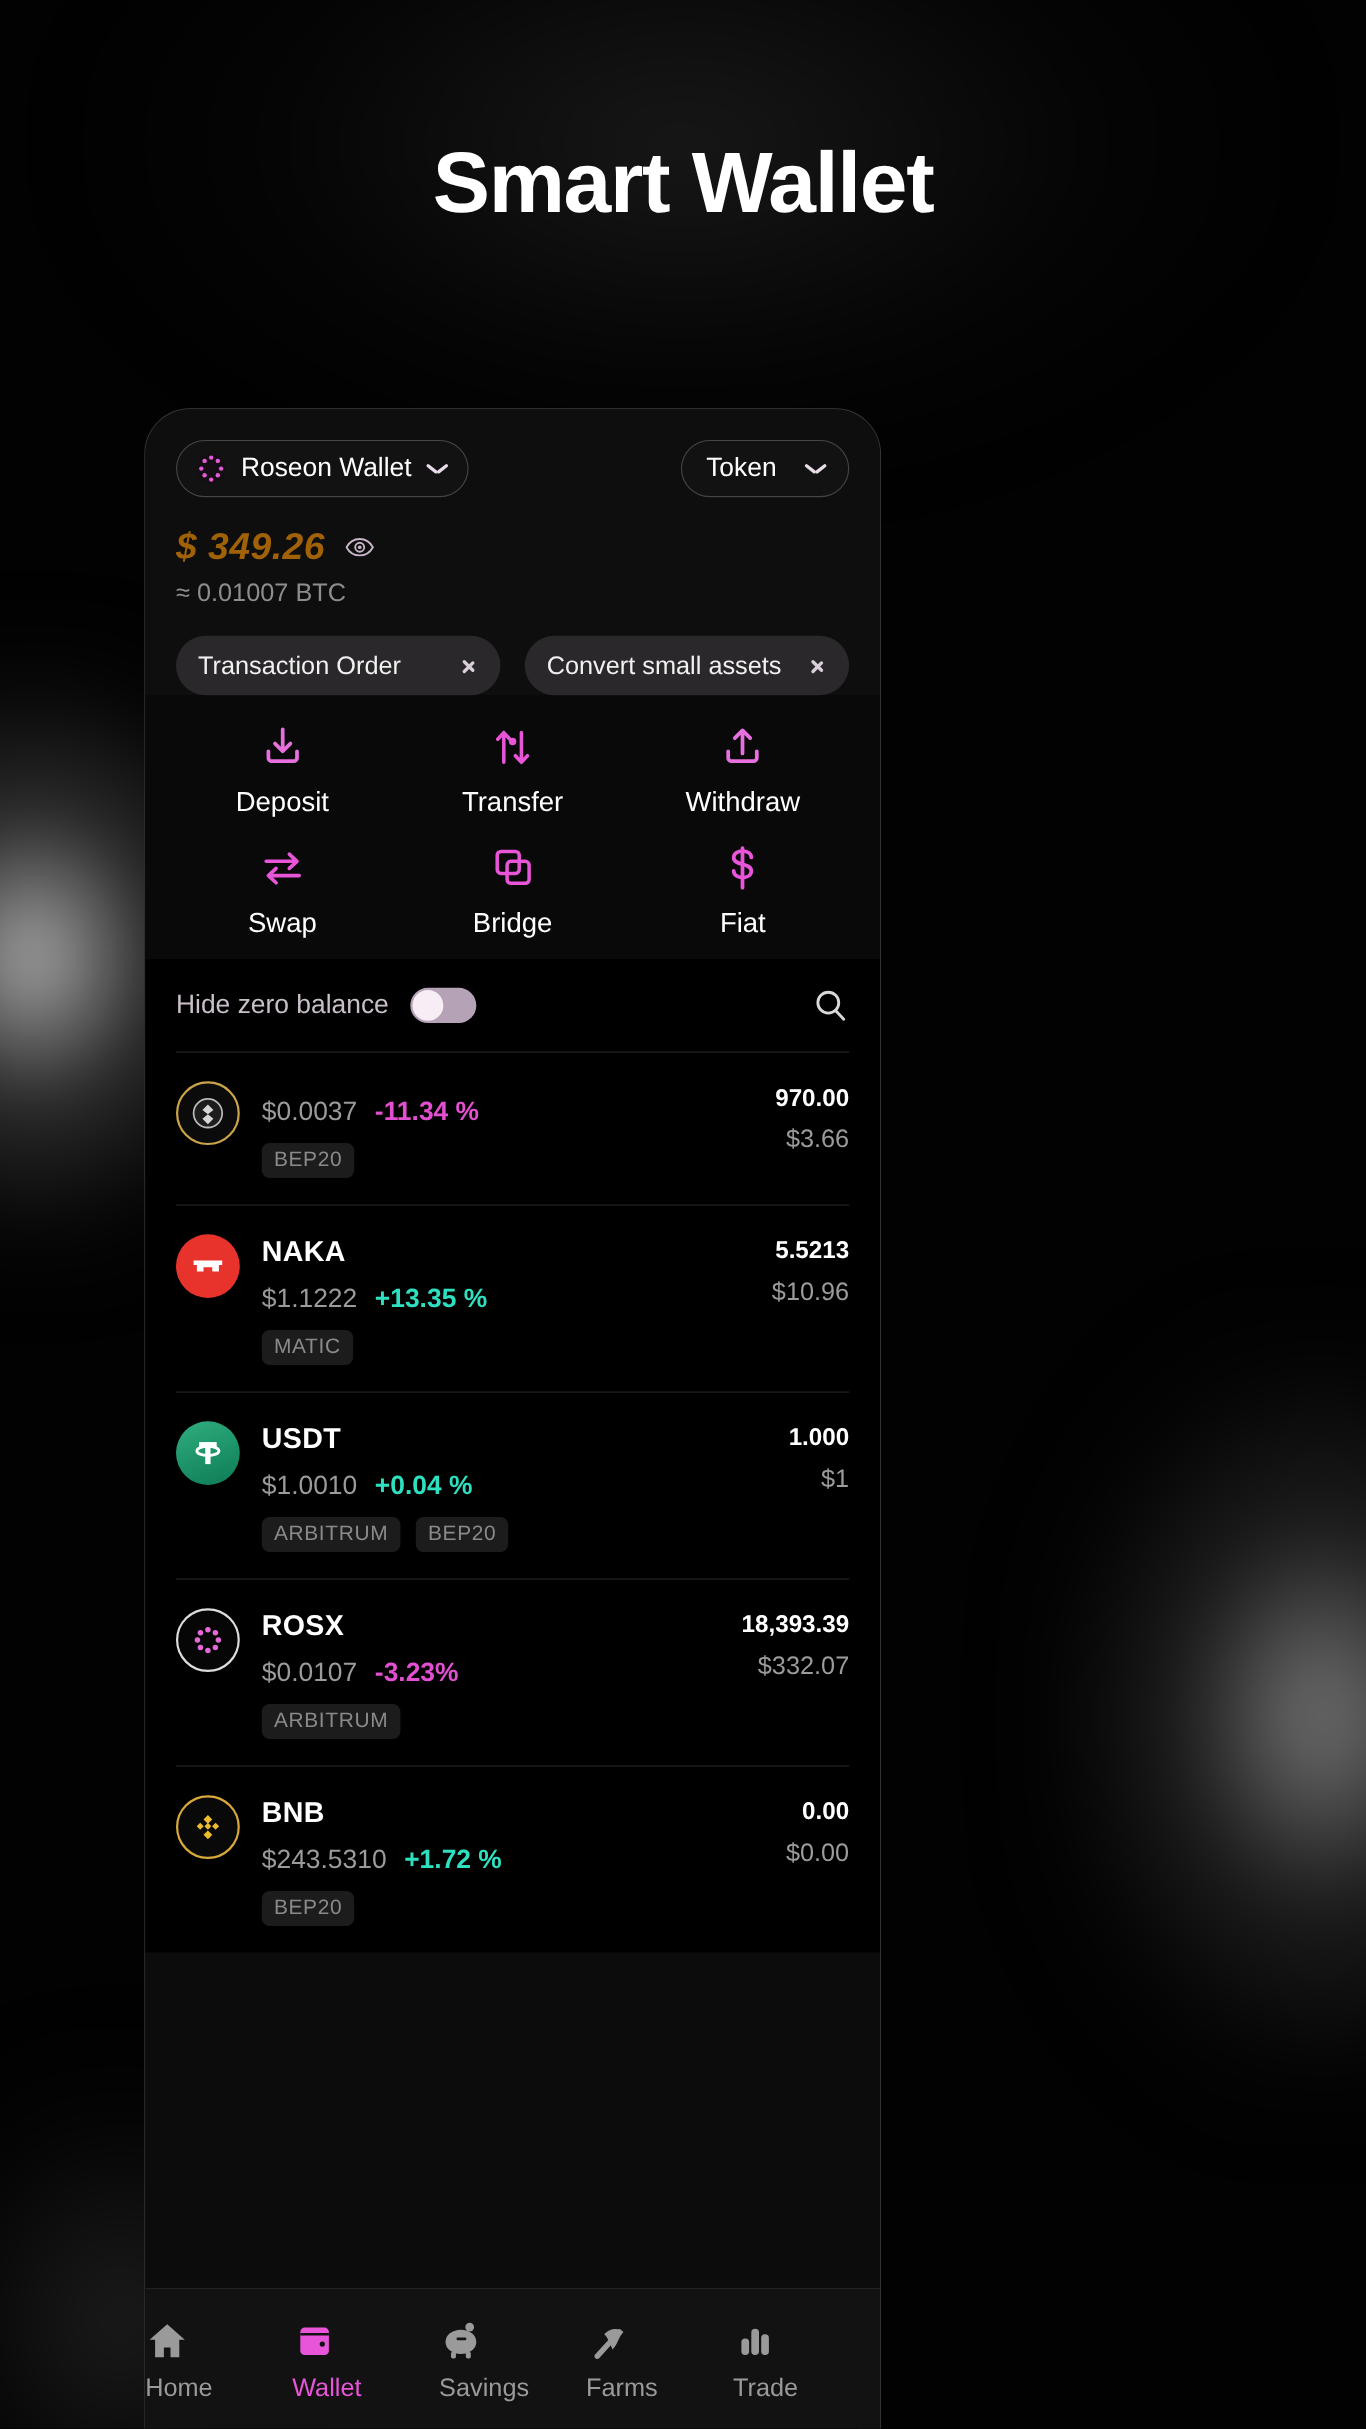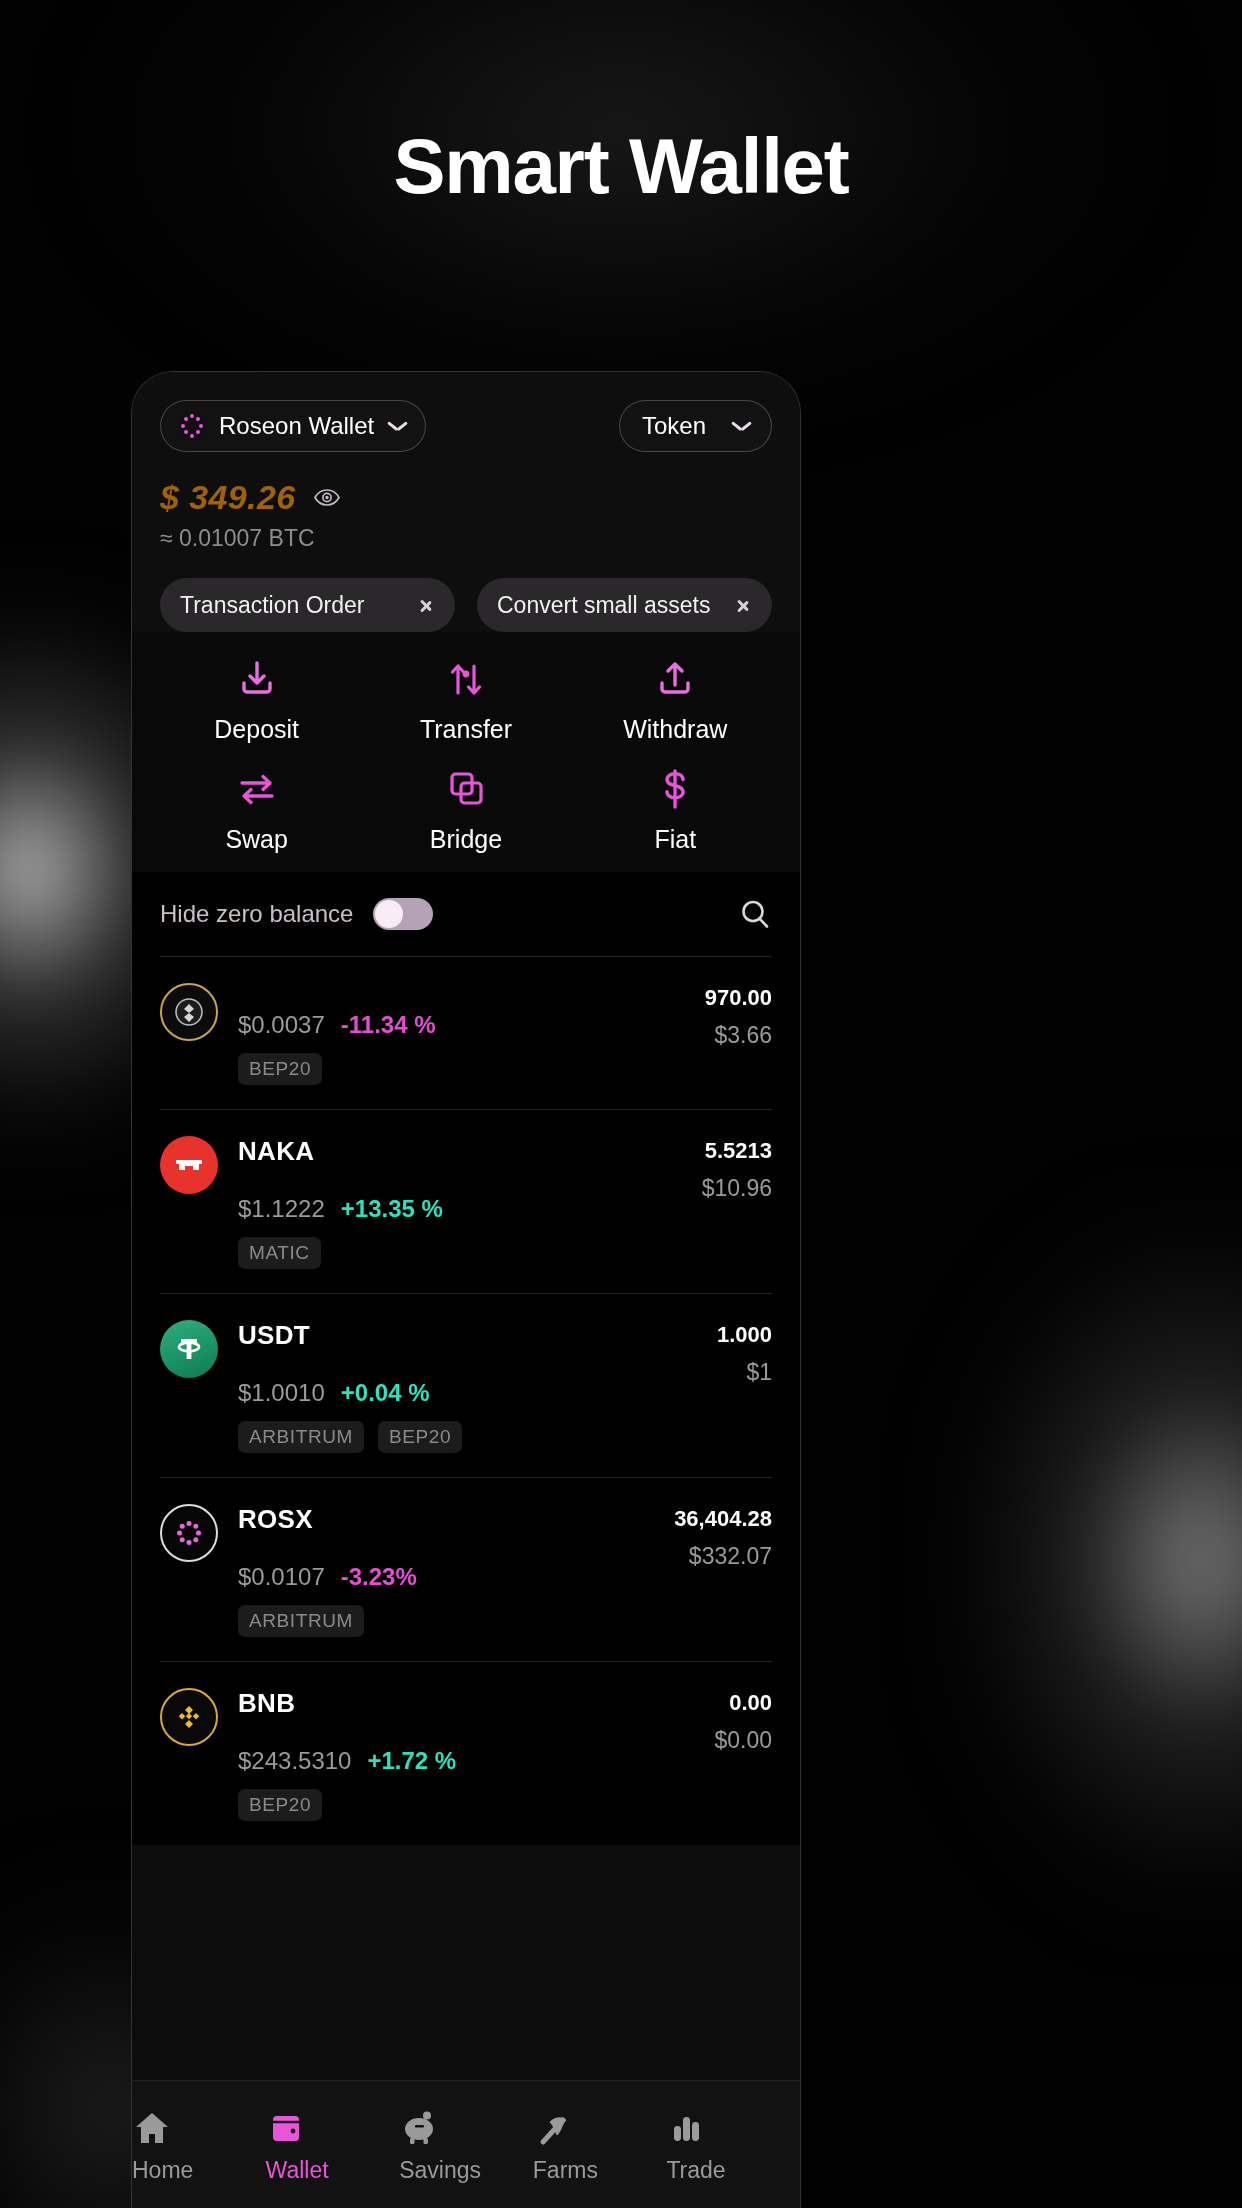--- a/index.html
+++ b/index.html
@@ -148,21 +148,21 @@
     display:flex; gap:20px; padding:26px 0 24px 0;
     border-top:1px solid #262626;
   }
   .row:first-of-type { border-top:1px solid #262626; }
   .coin {
     width:58px; height:58px; border-radius:50%; flex:none;
     position:relative; overflow:hidden;
   }
   .row-mid { flex:1; min-width:0; }
   .row-sym { color:#fff; font-size:26px; font-weight:700; letter-spacing:.3px; }
-  .row-price-line { display:flex; align-items:baseline; gap:16px; margin-top:28px; }
+  .row-price-line { display:flex; align-items:baseline; gap:16px; margin-top:14px; }
   .row-price { color:#9b9b9b; font-size:24px; }
   .row-chg { font-size:24px; font-weight:700; }
   .chg-up { color:#2ee0c0; }
   .chg-down { color:#e24fd0; }
   .chips { display:flex; gap:14px; margin-top:14px; }
   .chip {
     background:#1c1c1c; color:#8a8a8a; font-size:19px;
     padding:5px 11px; border-radius:7px; letter-spacing:.6px;
   }
   .row-right { text-align:right; flex:none; padding-top:2px; }
@@ -418,21 +418,21 @@
         <div class="row-sym">ROSX</div>
         <div class="row-price-line">
           <span class="row-price">$0.0107</span>
           <span class="row-chg chg-down">-3.23%</span>
         </div>
         <div class="chips">
           <span class="chip">ARBITRUM</span>
         </div>
       </div>
       <div class="row-right">
-        <div class="row-amt">36,404.28</div>
+        <div class="row-amt">18,393.39</div>
         <div class="row-usd">$332.07</div>
       </div>
     </div>
 
     <div class="row">
       <span class="coin" style="background:#090909;border:2px solid #d8a93a;display:flex;align-items:center;justify-content:center;">
         <svg width="32" height="32" viewBox="0 0 32 32">
           <g fill="#edbb2e">
             <path d="M16 5l4 4-4 4-4-4 4-4Z"></path>
                 <path d="M16 19l4 4-4 4-4-4 4-4Z"></path>

